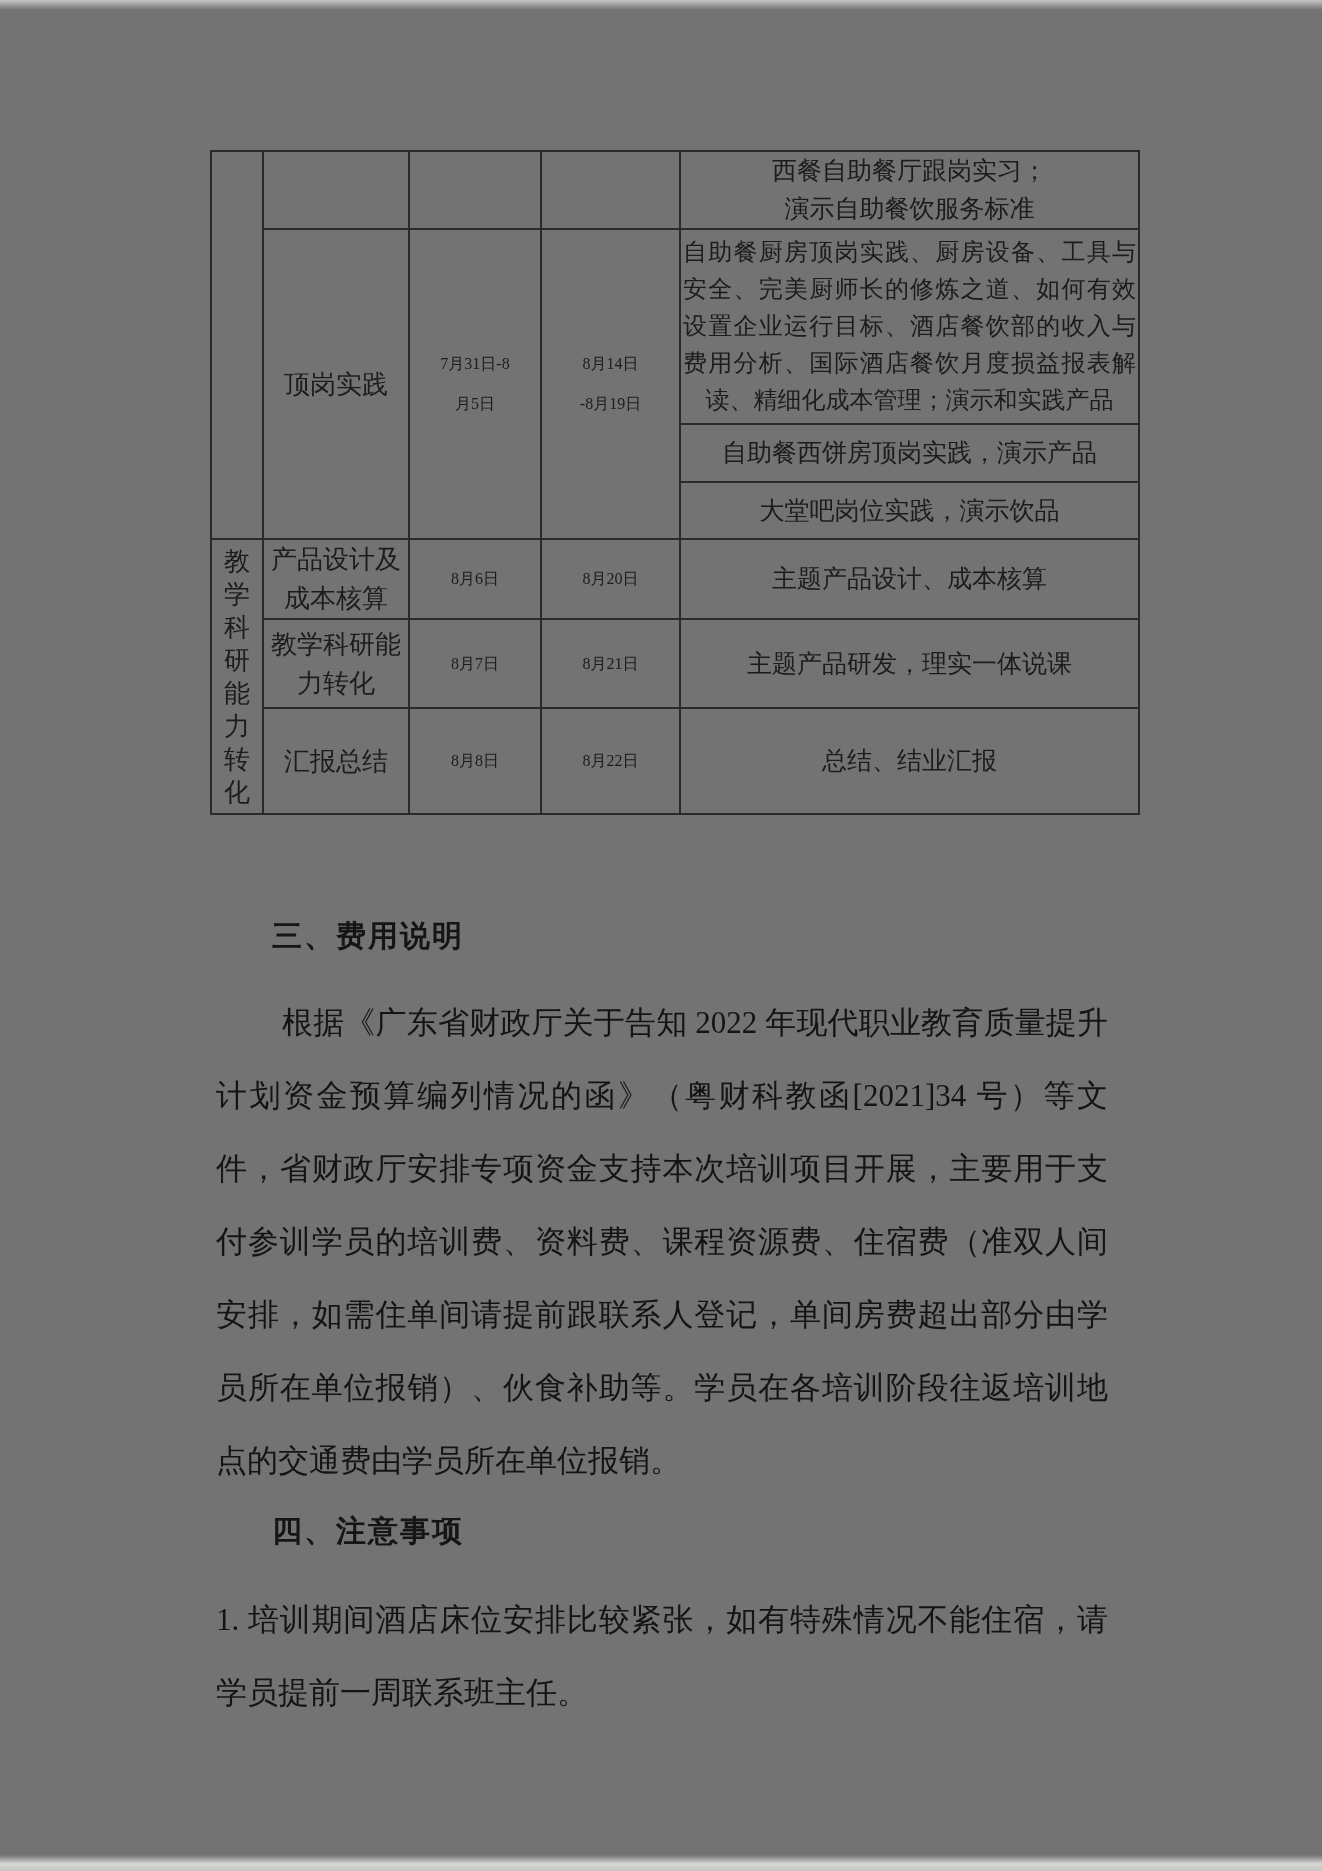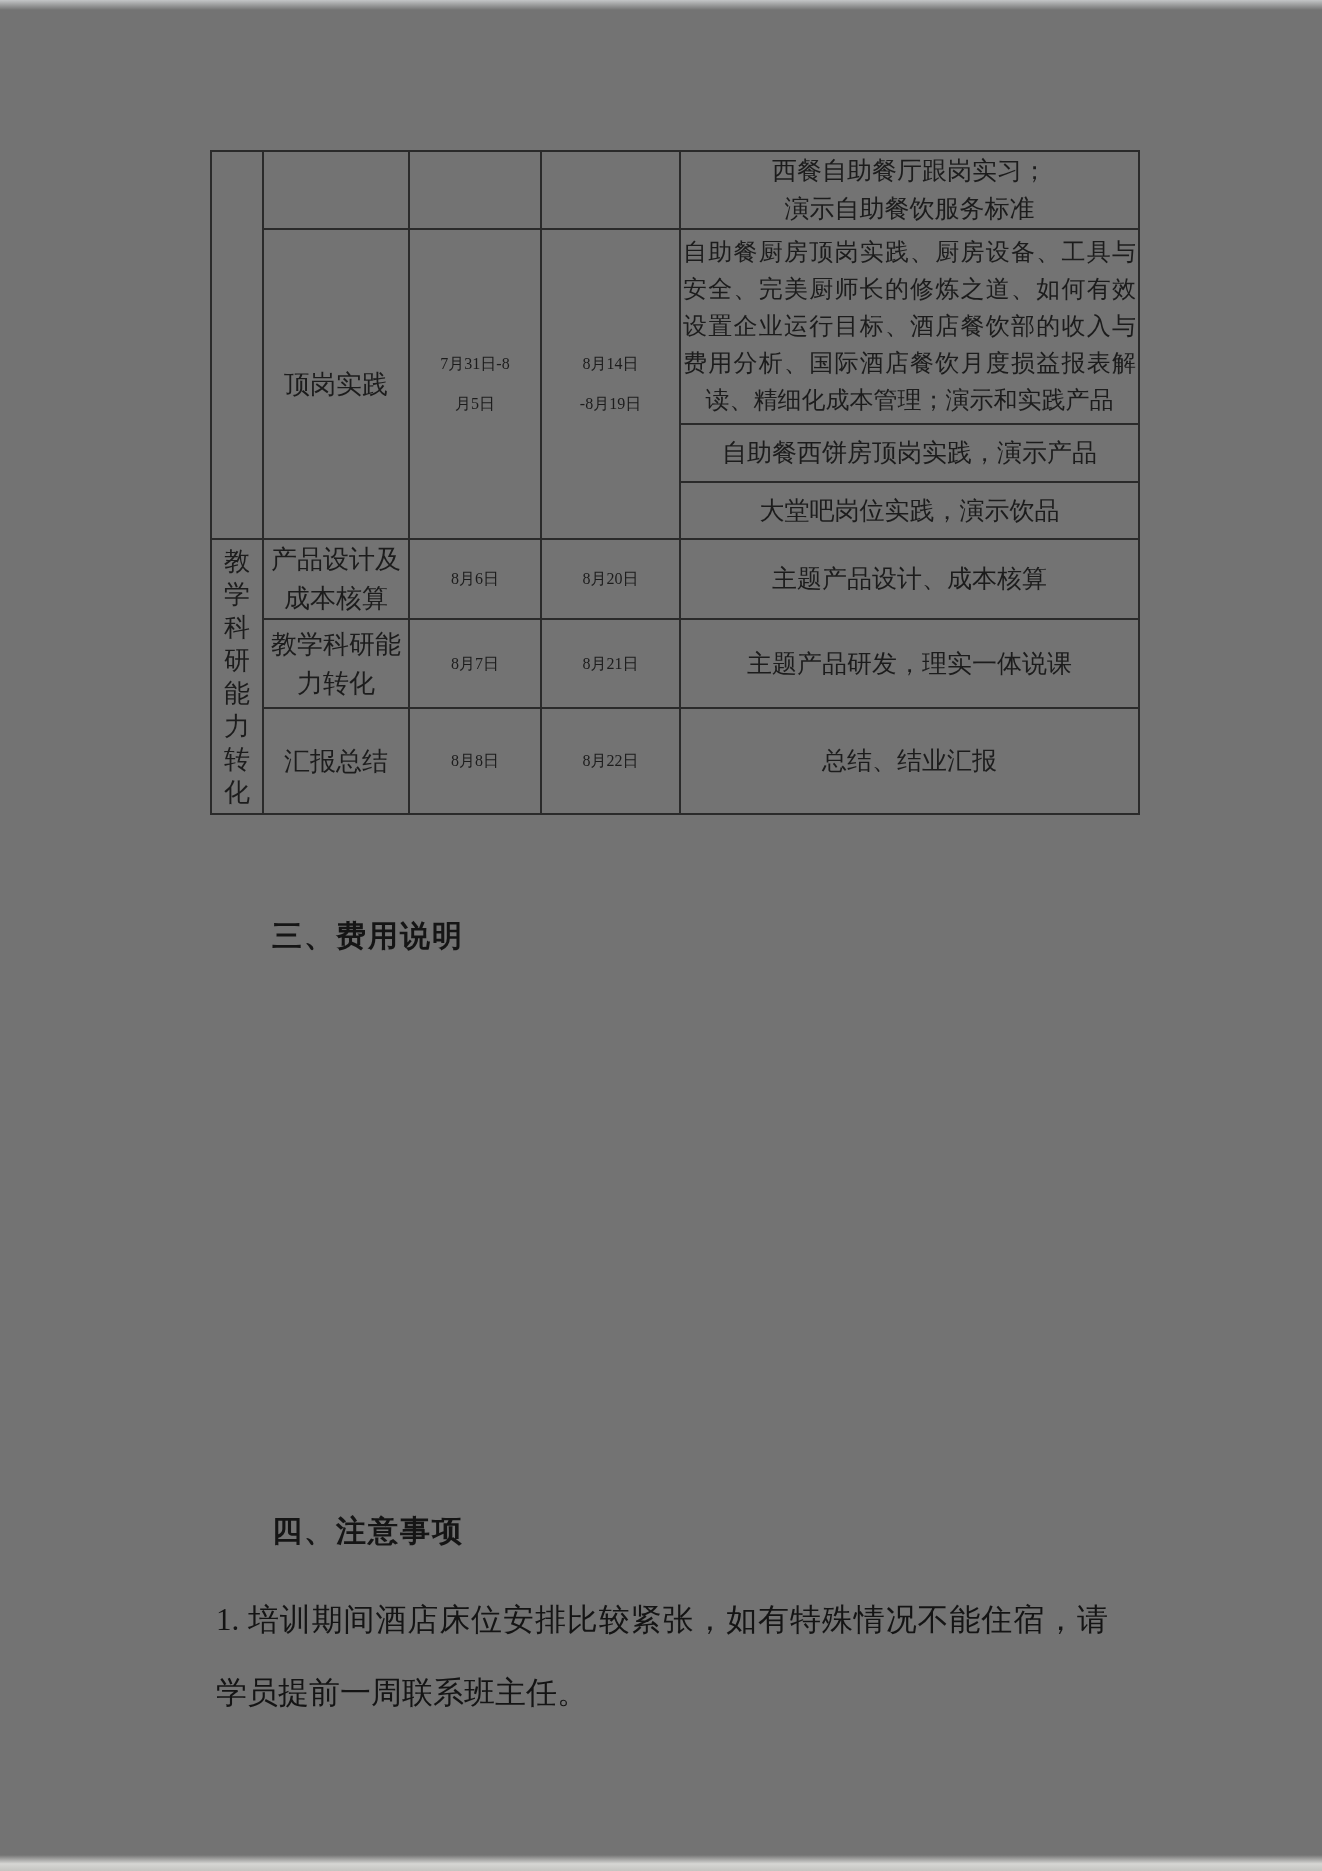--- a/index.html
+++ b/index.html
@@ -113,20 +113,21 @@
         <td class="date">8月8日</td>
         <td class="date">8月22日</td>
         <td class="content">总结、结业汇报</td>
       </tr>
     </tbody>
   </table>
 
 
   <div class="heading h3">三、费用说明</div>
 
+  <div class="para indent">根据《广东省财政厅关于告知 2022 年现代职业教育质量提升计划资金预算编列情况的函》（粤财科教函[2021]34 号）等文件，省财政厅安排专项资金支持本次培训项目开展，主要用于支付参训学员的培训费、资料费、课程资源费、住宿费（准双人间安排，如需住单间请提前跟联系人登记，单间房费超出部分由学员所在单位报销）、伙食补助等。学员在各培训阶段往返培训地点的交通费由学员所在单位报销。</div>
 
   <div class="heading h4">四、注意事项</div>
 
   <div class="para item">1. 培训期间酒店床位安排比较紧张，如有特殊情况不能住宿，请学员提前一周联系班主任。</div>
 
   <div class="scan-edge bottom"></div>
 
 </div>
 
 </body></html>

